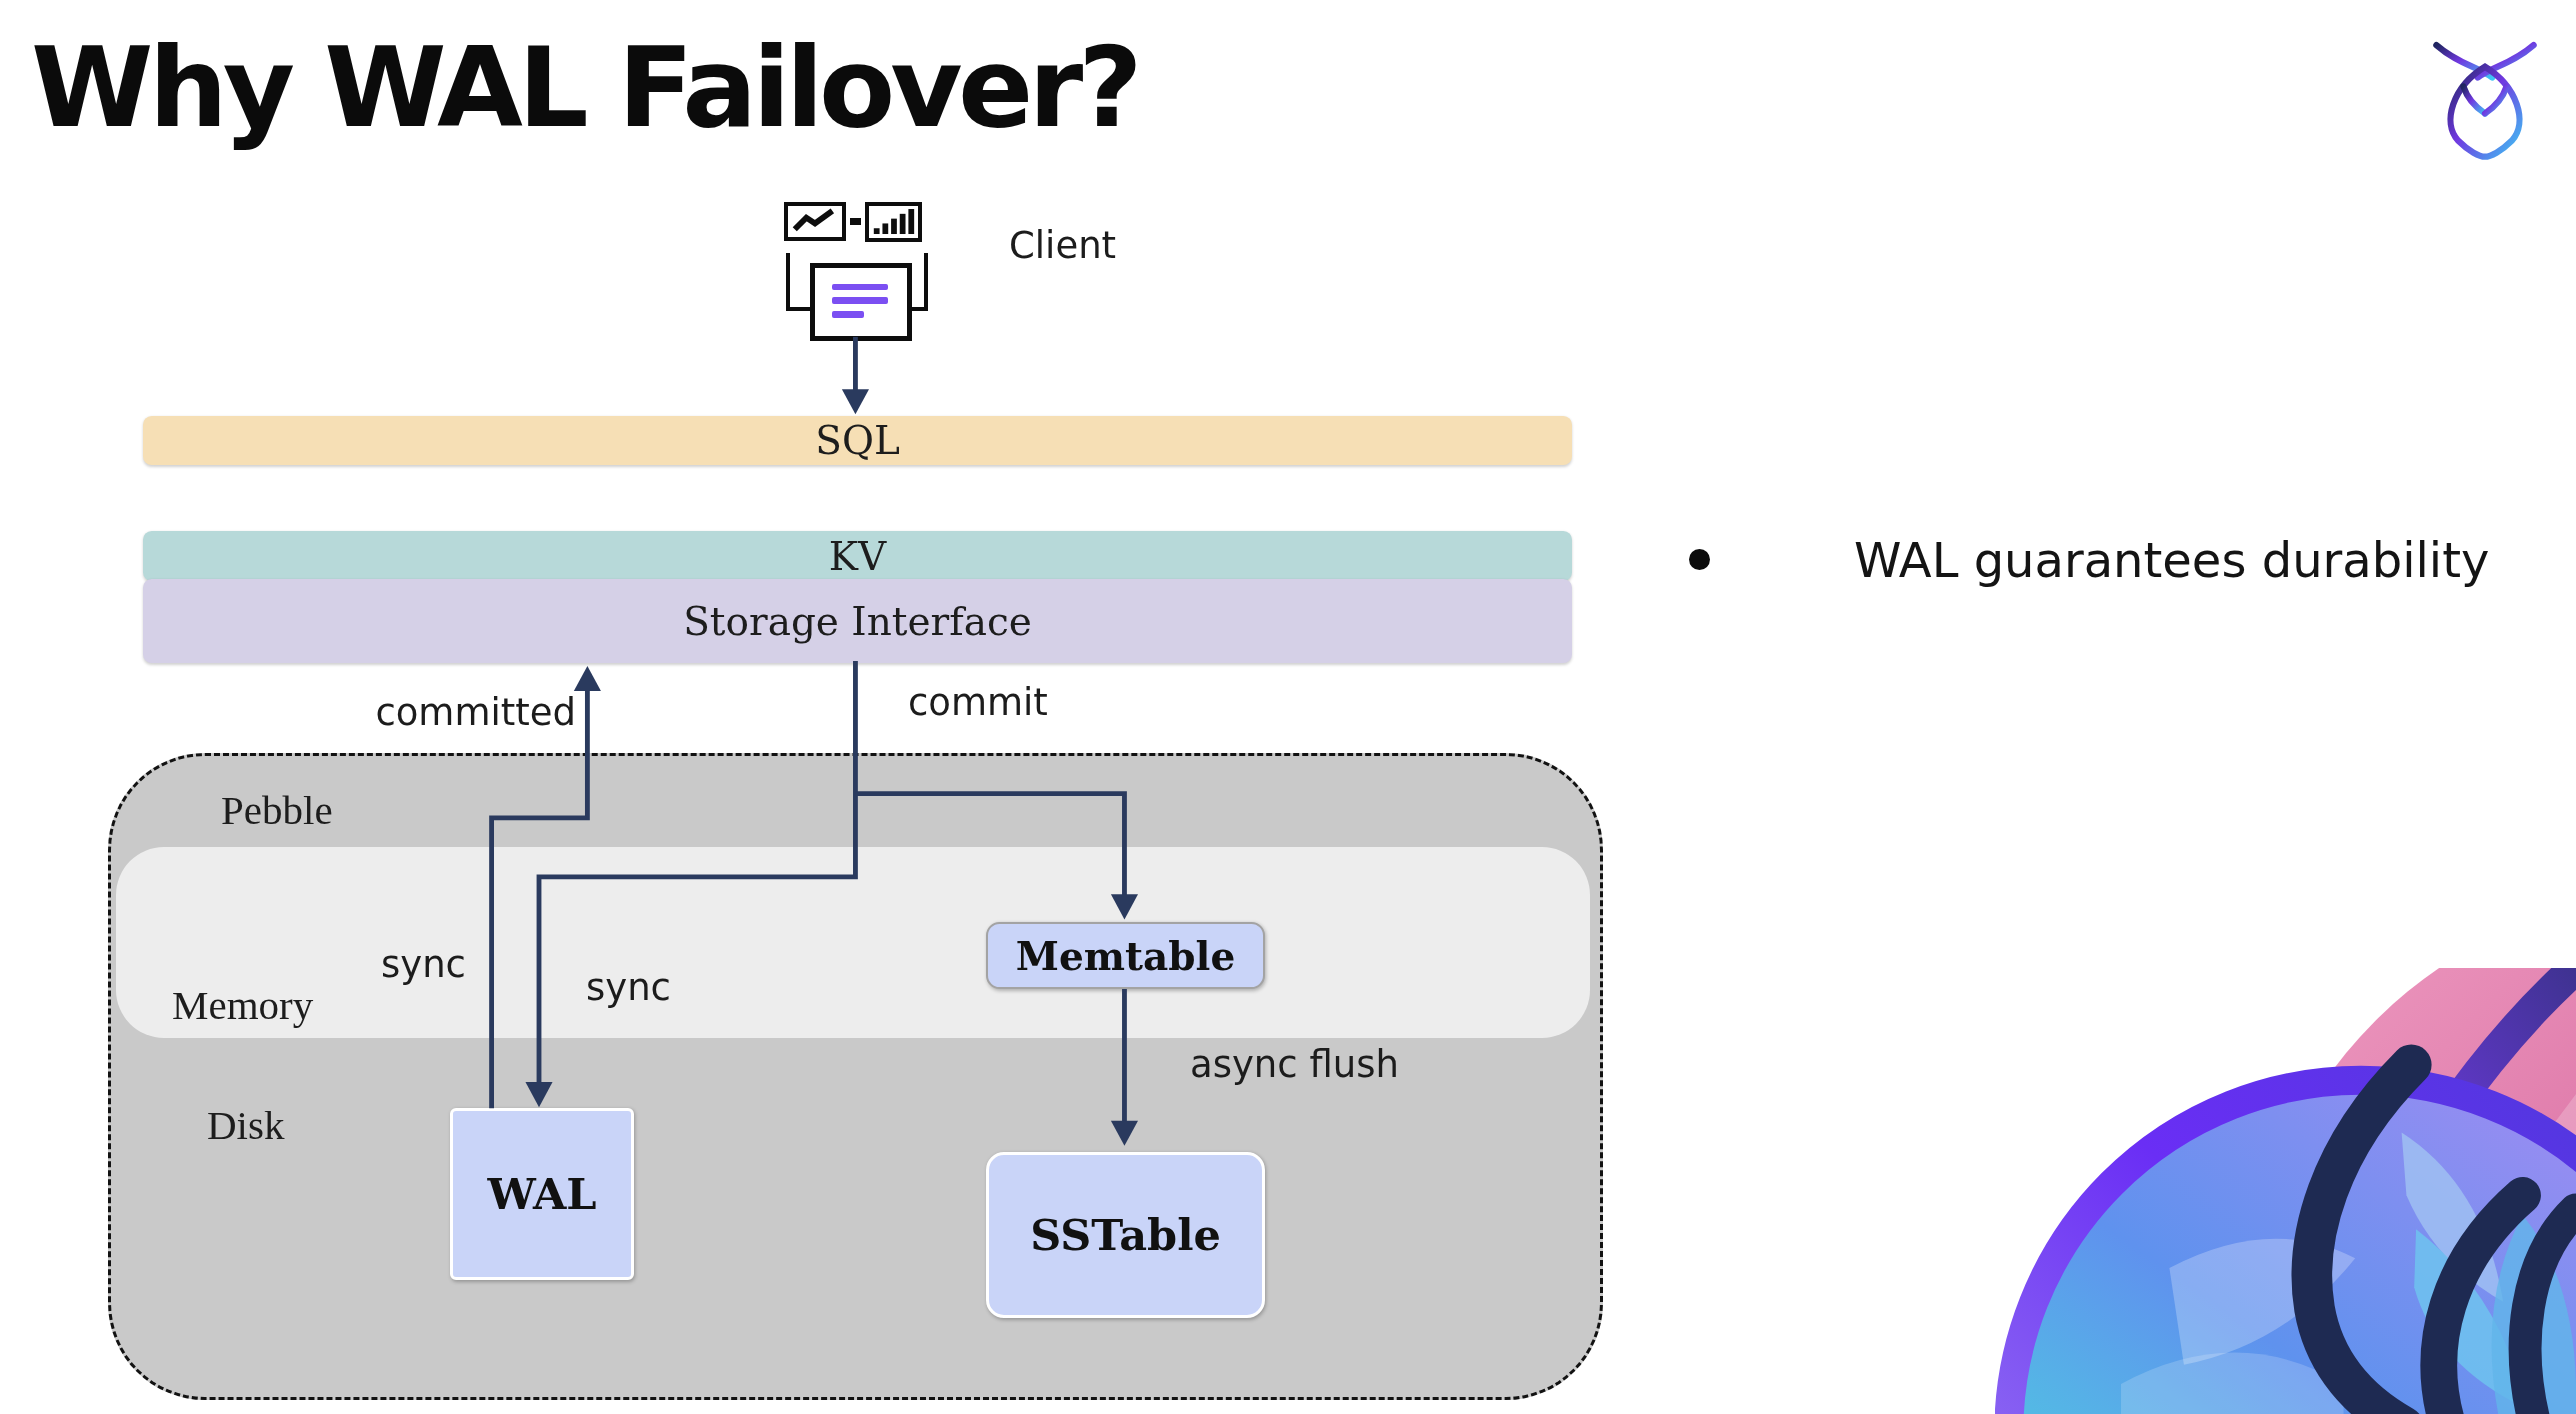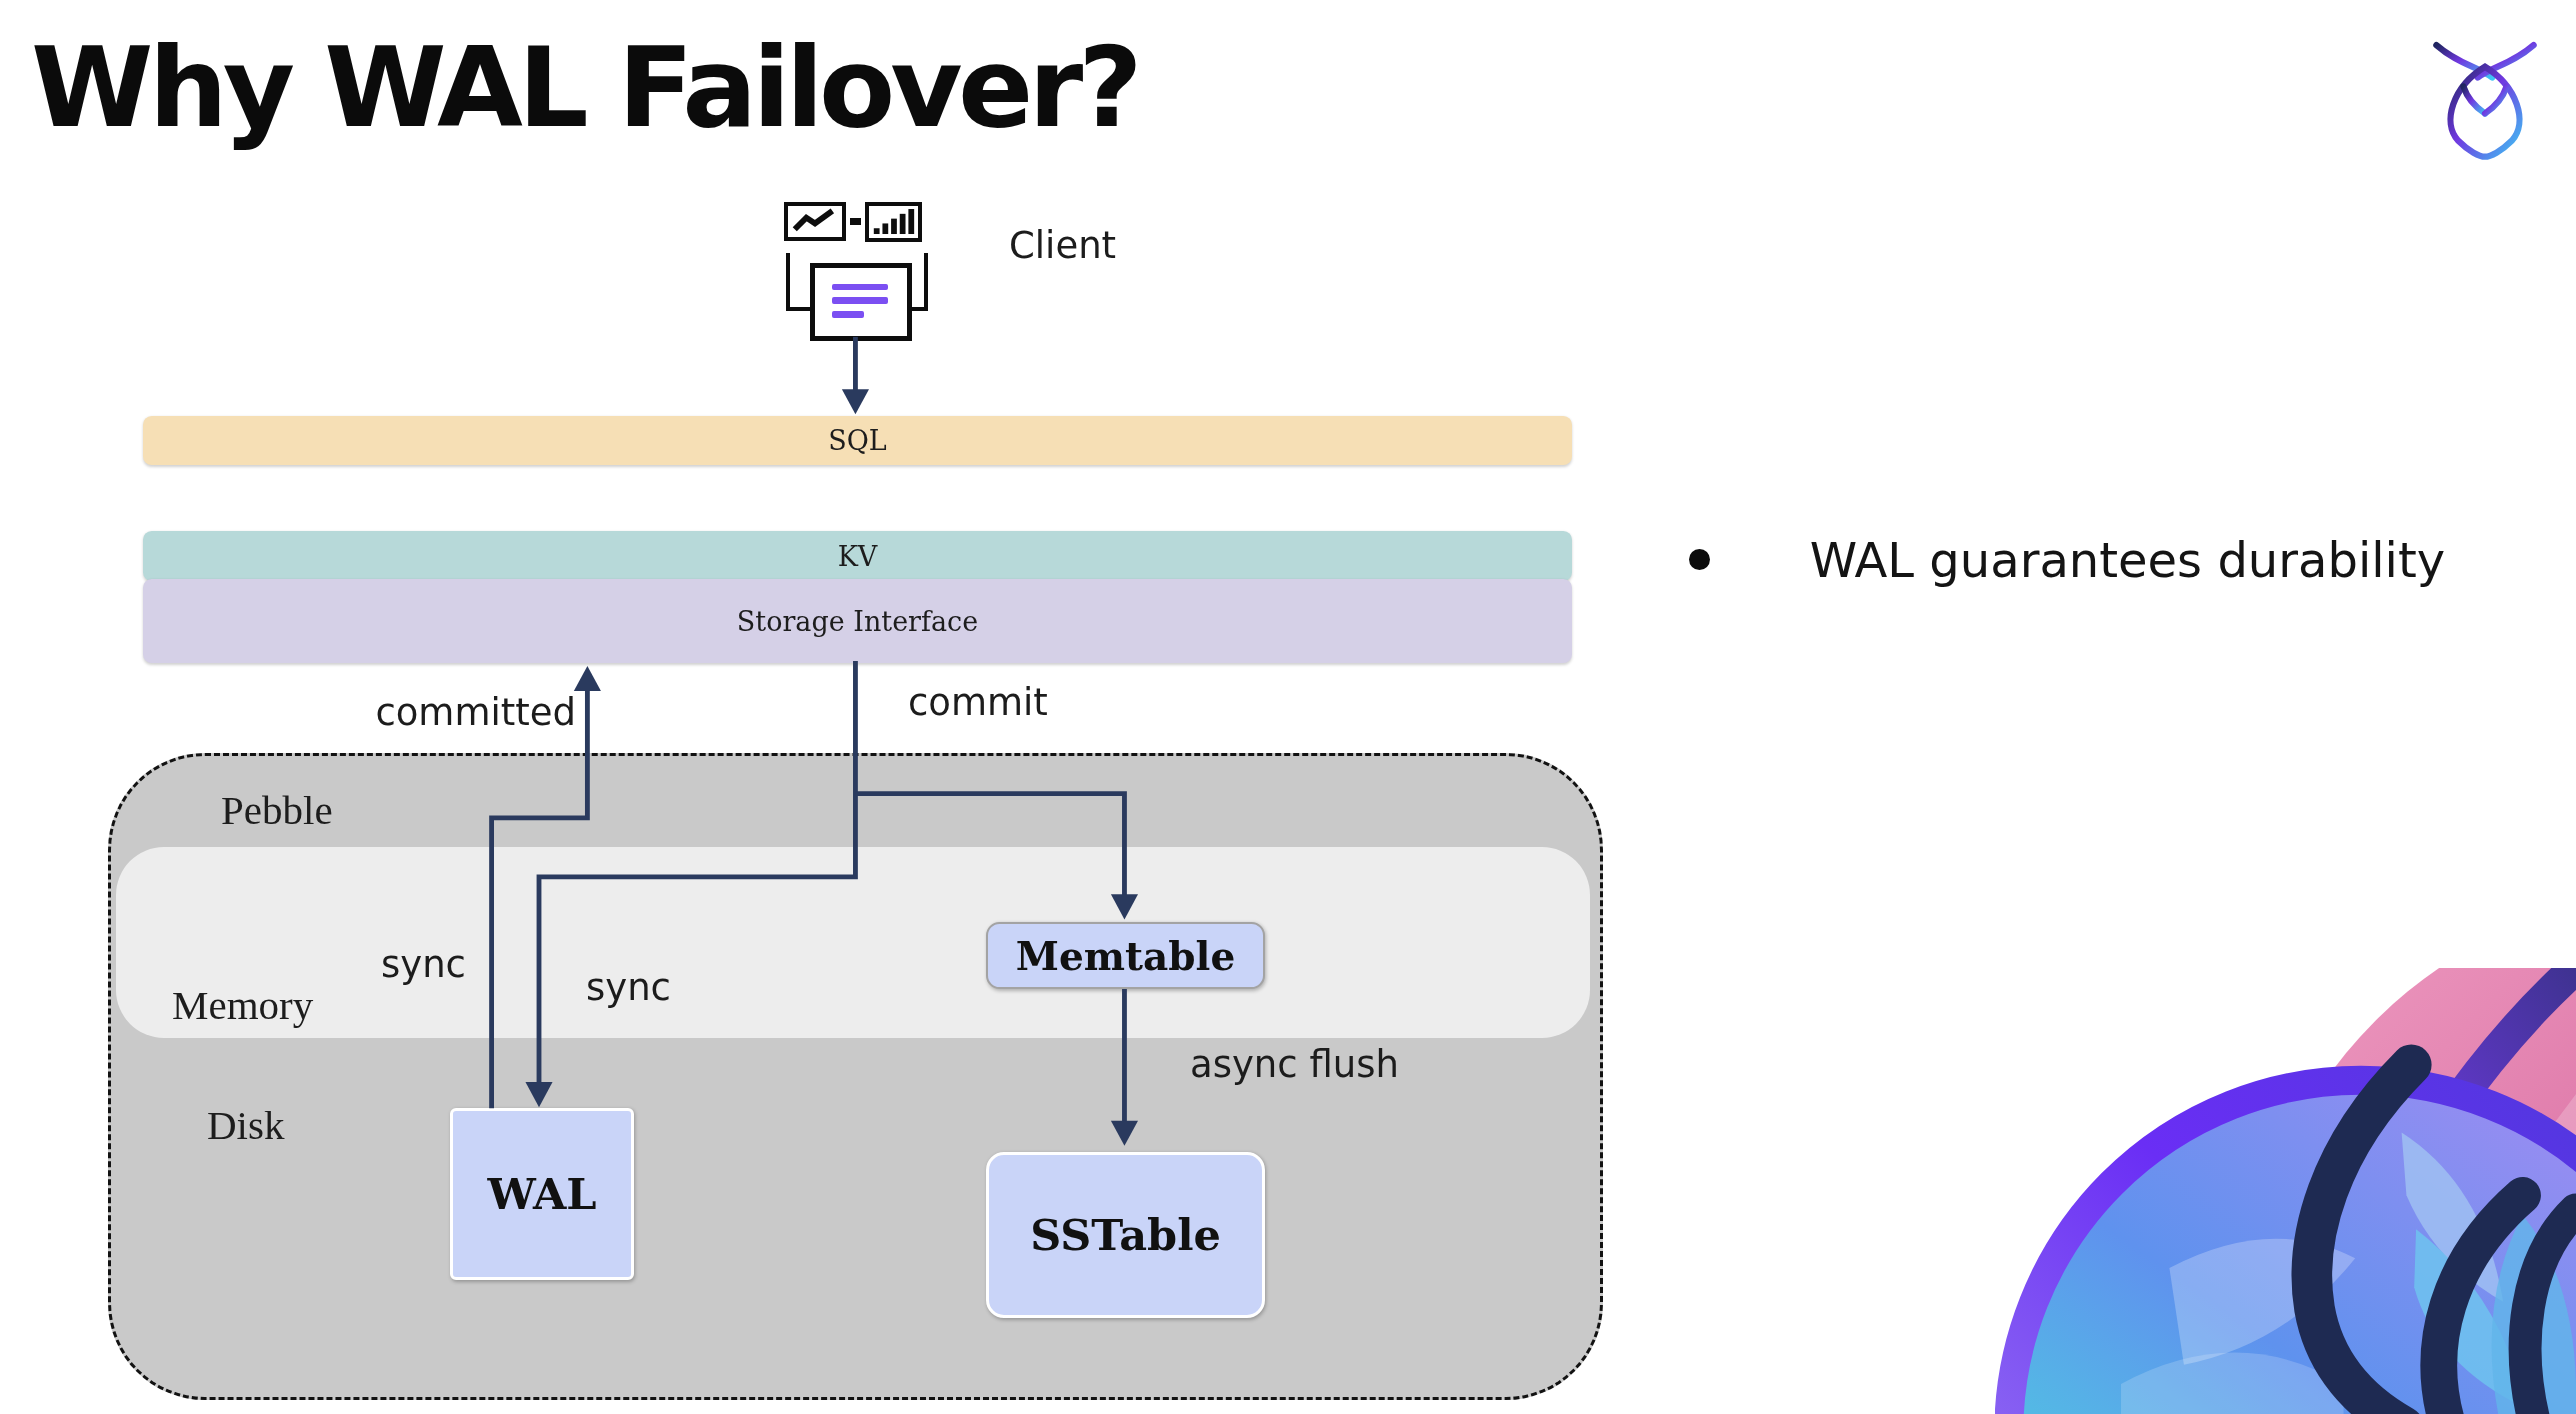--- a/index.html
+++ b/index.html
@@ -19,21 +19,21 @@
   .mon{position:absolute;background:#fff;border:4.8px solid #0d0d0d;}
   .bracket-l{position:absolute;border-left:4.8px solid #0d0d0d;border-bottom:4.8px solid #0d0d0d;}
   .bracket-r{position:absolute;border-right:4.8px solid #0d0d0d;border-bottom:4.8px solid #0d0d0d;}
   .doc{position:absolute;background:#fff;border:5.8px solid #0d0d0d;}
   .doc .ln{position:absolute;background:#7b4ff2;border-radius:1.9px;}
   .sans-label{position:absolute;font-size:37px;color:#1c1c1c;white-space:nowrap;}
 
   
   .bar{position:absolute;left:143px;width:1429px;border-radius:8.7px;
        display:flex;align-items:center;justify-content:center;
-       font-family:"DejaVu Serif",serif;font-size:27px;color:#1d1d1d;
+       font-family:"DejaVu Serif",serif;font-size:39px;color:#1d1d1d;
        box-shadow:0 1.9px 2.9px rgba(0,0,0,.18);}
   .bar-sql{top:416px;height:49px;background:#f6dfb5;}
   .bar-kv{top:531px;height:50px;background:#b7d9d9;}
   .bar-storage{top:579px;height:84px;background:#d5d0e7;}
 
   
   .pebble{
     left:108px;top:753px;width:1495px;height:647px;background:#c9c9c9;
     border:3.9px dashed #121212;border-radius:97px;box-sizing:border-box;
   }
@@ -47,21 +47,21 @@
     font-family:"DejaVu Serif",serif;font-weight:700;color:#111;
     box-shadow:1px 1.9px 3.9px rgba(0,0,0,.25);box-sizing:border-box;
   }
   .node-memtable{left:986px;top:922px;width:279px;height:67px;border:2.9px solid #a3a3a3;border-radius:13.5px;font-size:39px;}
   .node-wal{left:450px;top:1108px;width:184px;height:172px;border:3.9px solid #ffffff;border-radius:6px;font-size:43px;}
   .node-sstable{left:986px;top:1152px;width:279px;height:166px;border:3.9px solid #ffffff;border-radius:18px;font-size:43px;}
 
   .arrows{left:0;top:0;pointer-events:none;}
 
   
-  .bullets{left:1681px;top:530px;width:890px;list-style:none;margin:0;padding:0;}
+  .bullets{left:1681px;top:530px;width:890px;list-style:none;margin:0;padding:0;text-align:center;}
   .bullets li{display:flex;margin-bottom:50px;}
   .bullet-dot{width:21px;height:21px;border-radius:50%;background:#0c0c0c;flex:0 0 auto;margin:19.4px 0 0 7.7px;}
   .bullet-text{display:block;margin-left:100px;width:724px;font-size:48px;line-height:61px;color:#141414;}
 </style>
 </head>
 <body>
 
 <div class="abs title">Why WAL Failover?</div>
 
 <svg class="abs" style="left:2431px;top:33px;" width="108" height="134" viewBox="0 0 120 146">

